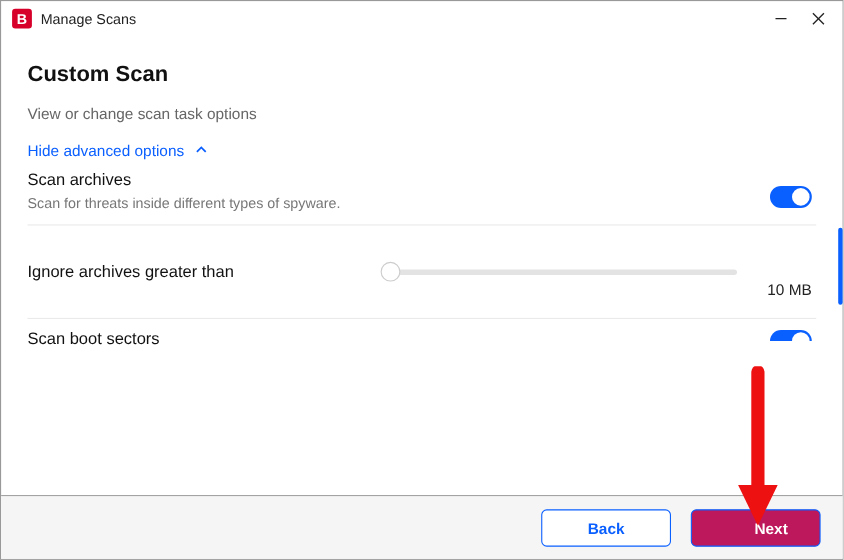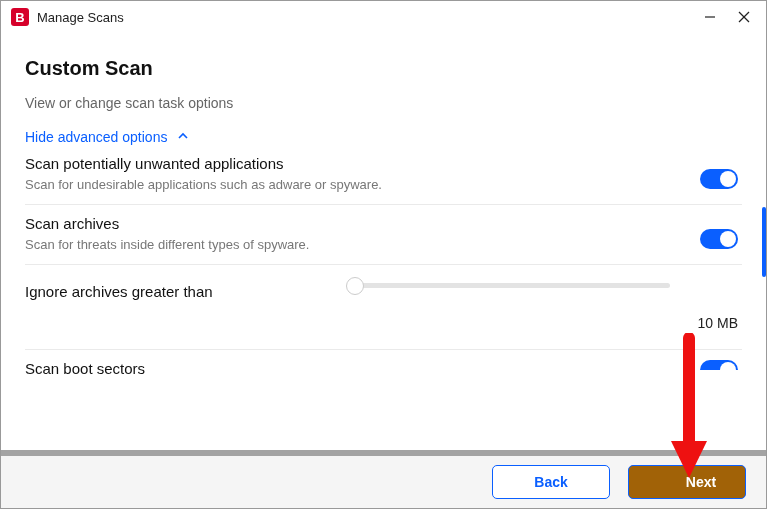--- a/index.html
+++ b/index.html
@@ -17,30 +17,30 @@
   .chevron { display: inline-block; }
   .option { border-bottom: 1px solid #eaeaea; padding: 10px 0 12px 0; display: flex; align-items: flex-start; }
   .option:last-of-type { border-bottom: none; }
   .option-text { flex: 1; }
   .opt-title { font-size: 15px; color: #111; margin-bottom: 5px; }
   .opt-desc { font-size: 13px; color: #777; }
   .toggle { width: 38px; height: 20px; background: #0a5fff; border-radius: 20px; position: relative; cursor: pointer; flex-shrink: 0; margin-top: 14px; margin-right: 4px; }
   .toggle::after { content: ""; position: absolute; right: 2px; top: 2px; width: 16px; height: 16px; background: #fff; border-radius: 50%; }
   .toggle-half { width: 38px; height: 10px; background: #0a5fff; border-radius: 20px 20px 0 0; position: relative; cursor: pointer; flex-shrink: 0; margin-right: 4px; overflow:hidden;}
   .toggle-half::after { content:""; position:absolute; right:2px; top:2px; width:16px; height:16px; background:#fff; border-radius:50%; }
-  .slider-row { display: flex; padding: 18px 0 18px 0; border-bottom: 1px solid #eaeaea; }
+  .slider-row { display: flex; align-items: center; padding: 18px 0 18px 0; border-bottom: 1px solid #eaeaea; }
   .slider-label { font-size: 15px; color: #111; width: 330px; }
   .slider-track { flex: 1; height: 5px; background: #e3e3e3; border-radius: 3px; position: relative; margin: 0 18px 0 0; }
   .slider-thumb { position: absolute; left: 0; top: 50%; transform: translate(-50%, -50%); width: 18px; height: 18px; background: #fff; border: 1px solid #ccc; border-radius: 50%; }
   .slider-value { font-size: 14px; color: #222; width: 50px; text-align: right; margin-right: 4px; white-space:nowrap;margin-top:32px;}
   .option-boot { padding: 10px 0 0 0; display: flex; align-items: flex-start; }
-  .footer { height: 58px; background: #f5f5f5; border-top: 6px solid #a3a3a3; display: flex; justify-content: flex-end; align-items: center; padding: 0 20px; gap: 18px; }
+  .footer { height: 58px; background: #f5f5f5; border-top: 1px solid #a3a3a3; display: flex; justify-content: flex-end; align-items: center; padding: 0 20px; gap: 18px; }
   .btn { width: 118px; height: 34px; border-radius: 5px; font-size: 14px; font-weight: 600; display: flex; align-items: center; justify-content: center; cursor: pointer; }
   .btn-back { background: #fff; color: #0a5fff; border: 1.5px solid #0a5fff; }
-  .btn-next { background: #a16207; color: #fff; border: 1.5px solid #0a5fff; padding-left: 28px; }
+  .btn-next { background: #be185d; color: #fff; border: 1.5px solid #0a5fff; padding-left: 28px; }
   .scroll-indicator { position:absolute; right:0; top:206px; width:4px; height:70px; background:#0a5fff; border-radius:2px; }
   
   .arrow-ann { position: absolute; left: 668px; top: 332px; width: 40px; height: 148px; pointer-events: none; z-index: 50; }
 </style>
 </head>
 <body>
 
 <div class="window">
 
   <div class="titlebar">
@@ -67,27 +67,20 @@
 
     <div class="adv-toggle">
       <span>Hide advanced options</span>
       <span class="chevron">
         <svg width="12" height="12" viewBox="0 0 12 12">
             <polyline points="2,8 6,4 10,8" fill="none" stroke="#0a5fff" stroke-width="1.6"></polyline>
           </svg>
       </span>
     </div>
 
-    <div class="option">
-      <div class="option-text">
-        <div class="opt-title">Scan potentially unwanted applications</div>
-        <div class="opt-desc">Scan for undesirable applications such as adware or spyware.</div>
-      </div>
-      <div class="toggle"></div>
-    </div>
 
     <div class="option">
       <div class="option-text">
         <div class="opt-title">Scan archives</div>
         <div class="opt-desc">Scan for threats inside different types of spyware.</div>
       </div>
       <div class="toggle"></div>
     </div>
 
     <div class="slider-row">

